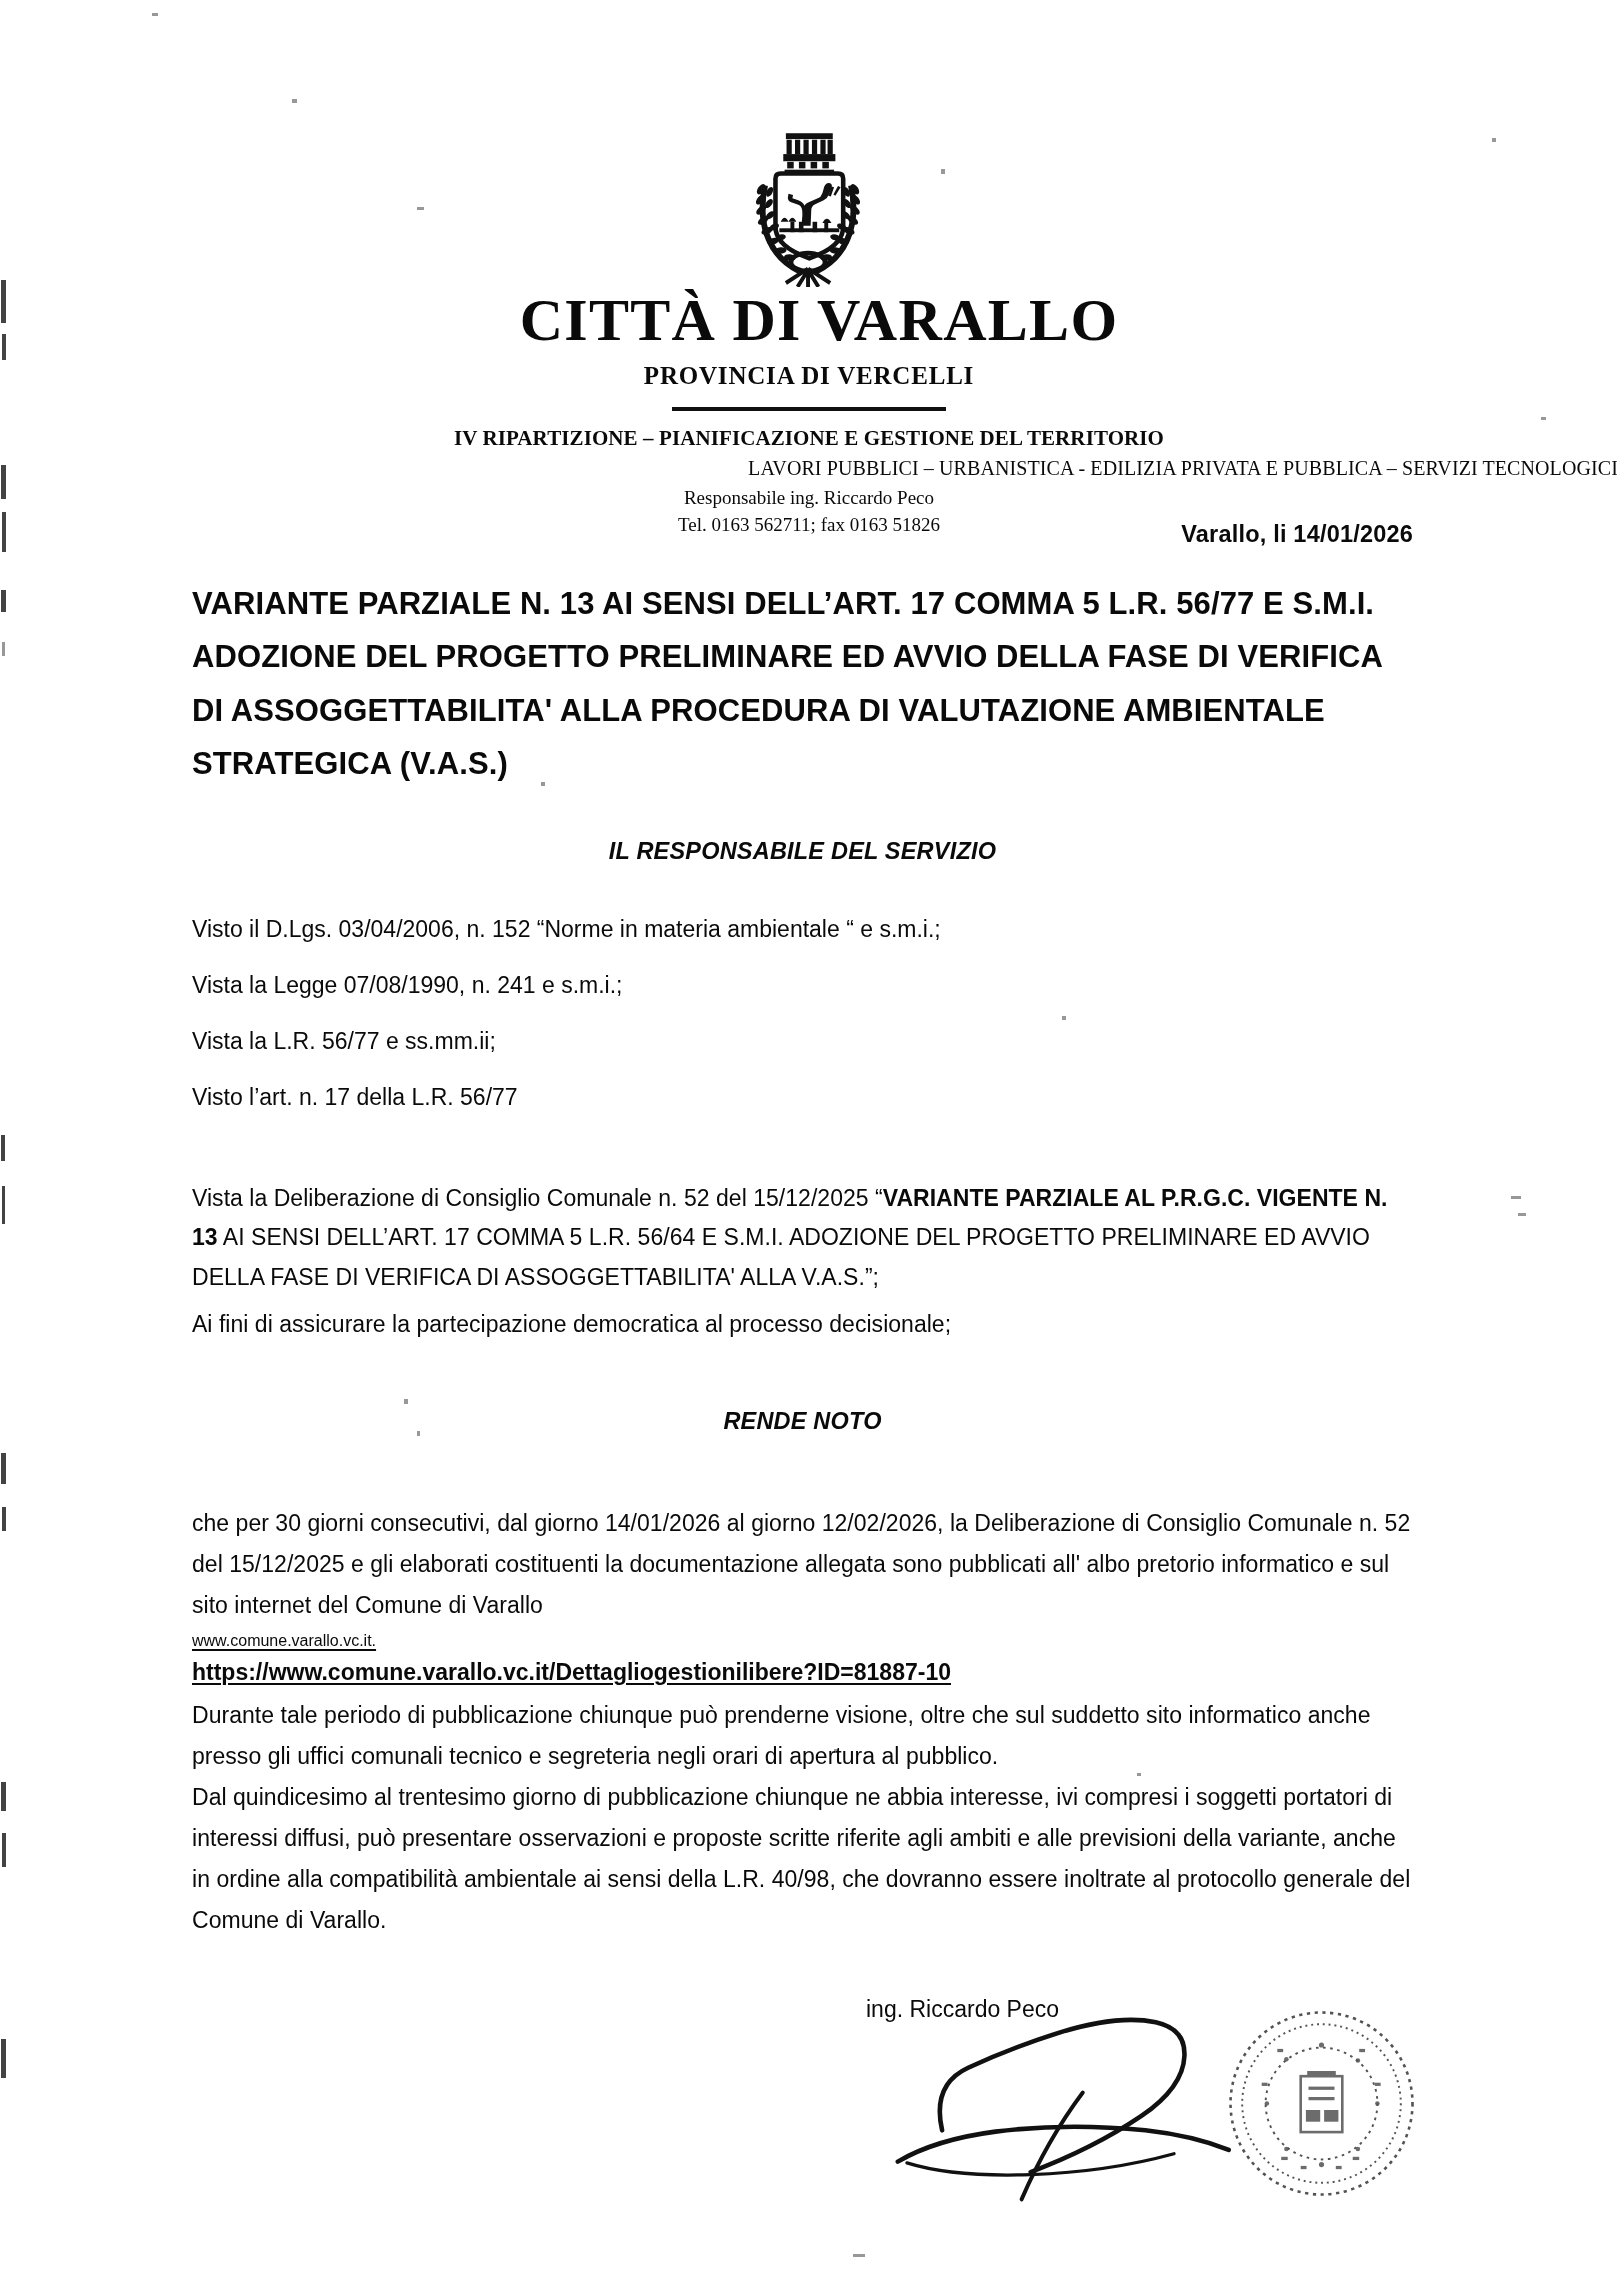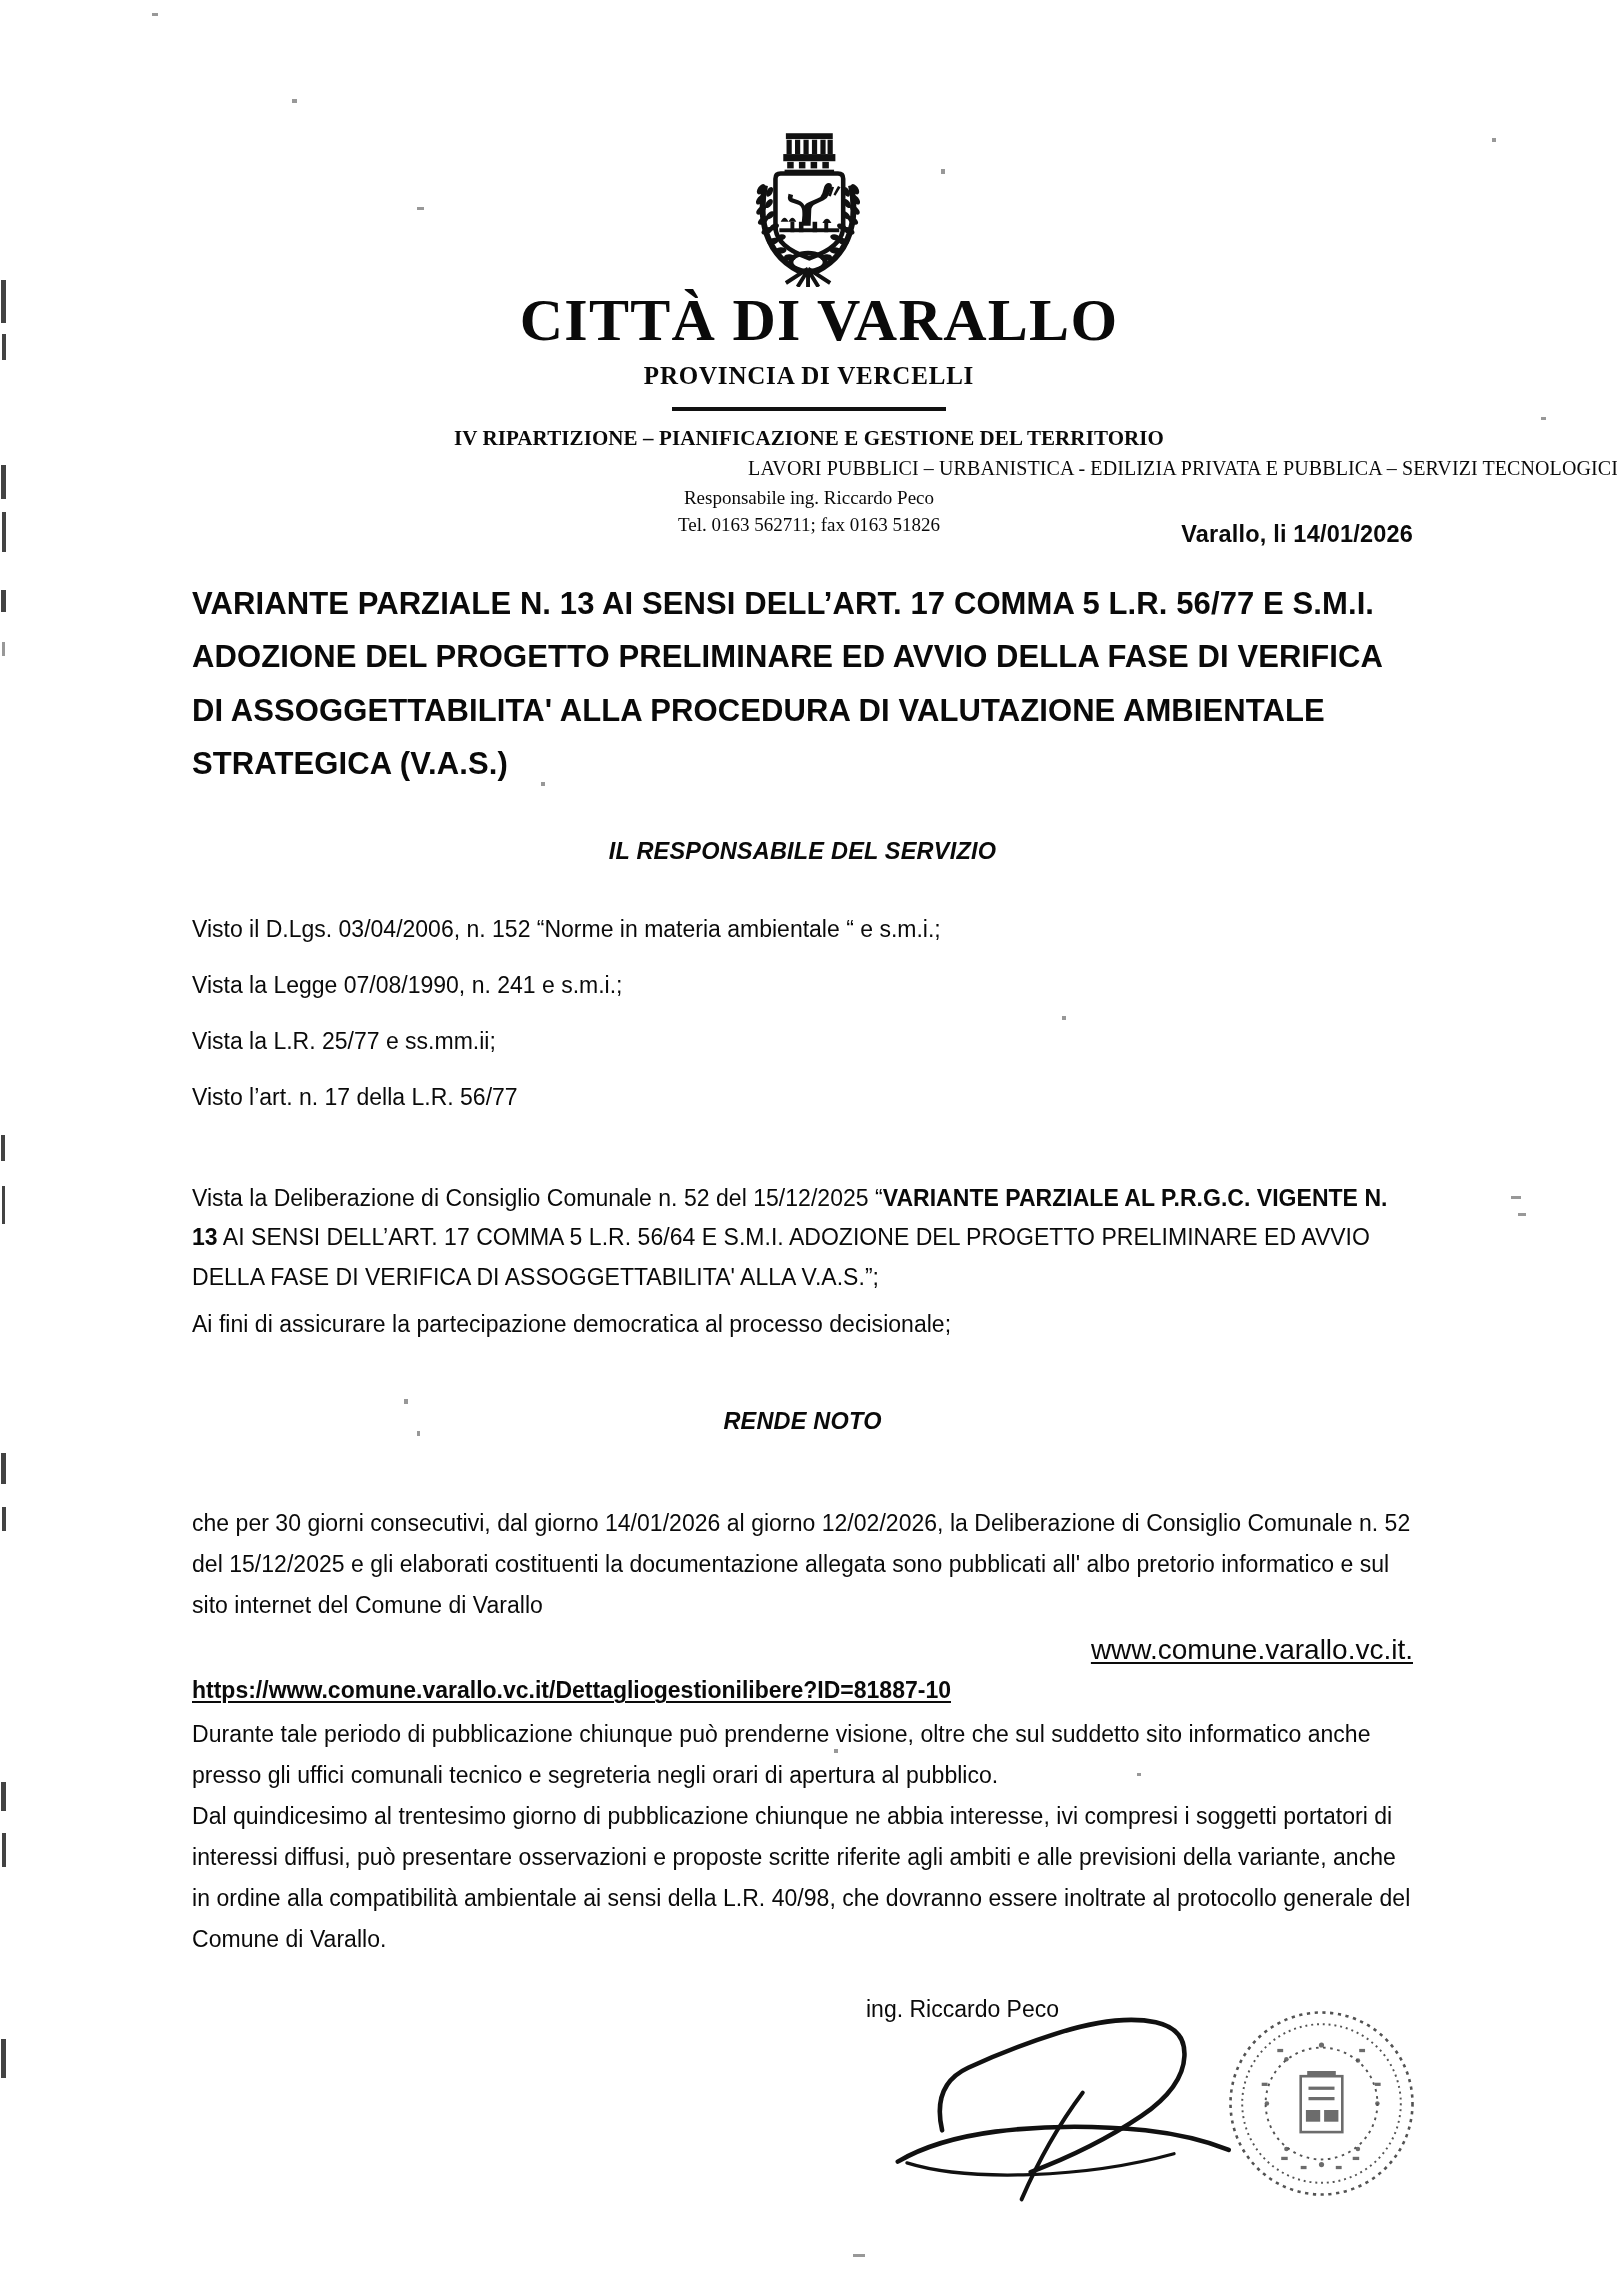--- a/index.html
+++ b/index.html
@@ -283,42 +283,42 @@
 
     <div class="spacer-lg"></div>
 
     <div class="center-heading">IL RESPONSABILE DEL SERVIZIO</div>
 
     <div class="spacer-sm"></div>
 
     <div class="vlist">
       <div class="vline">Visto il D.Lgs. 03/04/2006, n. 152 “Norme in materia ambientale “ e s.m.i.;</div>
       <div class="vline">Vista la Legge 07/08/1990, n. 241 e s.m.i.;</div>
-      <div class="vline">Vista la L.R. 25/77 e ss.mm.ii;</div>
+      <div class="vline">Vista la L.R. 56/77 e ss.mm.ii;</div>
       <div class="vline">Visto l’art. n. 17  della L.R. 56/77</div>
     </div>
 
     <div style="height:70px;"></div>
 
     <div class="para para-tight"><span>Vista la Deliberazione di Consiglio Comunale n. 52 del 15/12/2025 “</span><span class="strong">VARIANTE PARZIALE AL P.R.G.C. VIGENTE N. 13</span><span> AI SENSI DELL’ART. 17 COMMA 5 L.R. 56/64 E S.M.I. ADOZIONE DEL PROGETTO PRELIMINARE ED AVVIO DELLA FASE DI VERIFICA DI ASSOGGETTABILITA' ALLA V.A.S.”;</span></div>
 
     <div class="para" style="margin-top:6.5px;">Ai fini di assicurare la partecipazione democratica al processo decisionale;</div>
 
     <div style="height:63px;"></div>
 
     <div class="center-heading">RENDE NOTO</div>
 
     <div style="height:68px;"></div>
 
     <div class="para">che per 30 giorni consecutivi, dal giorno 14/01/2026 al giorno 12/02/2026, la Deliberazione di Consiglio Comunale n. 52 del 15/12/2025  e gli elaborati costituenti  la documentazione allegata sono pubblicati all' albo pretorio informatico e sul sito internet del Comune di Varallo</div>
 
     <div style="height:2.6px;"></div>
 
     <div>
-      <div style="font-size:28px;line-height:1.58;text-align:right;">
+      <div style="font-size:16px;line-height:1.58;">
         <span class="link">www.comune.varallo.vc.it.</span>
       </div>
       <div style="font-size:23px;line-height:1.58;font-weight:bold;">
         <span class="link">https://www.comune.varallo.vc.it/Dettagliogestionilibere?ID=81887-10</span>
       </div>
     </div>
 
     <div class="para" style="margin-top:5.2px;">Durante tale periodo di pubblicazione chiunque può prenderne visione, oltre che sul suddetto sito informatico anche presso gli uffici comunali tecnico e segreteria negli orari di apertura al pubblico.</div>
 
     <div class="para">Dal quindicesimo al trentesimo giorno di pubblicazione chiunque ne abbia interesse, ivi compresi i soggetti portatori di interessi diffusi, può presentare osservazioni e proposte scritte riferite agli ambiti e alle previsioni della variante, anche in ordine alla compatibilità ambientale ai sensi della L.R. 40/98, che dovranno essere inoltrate al protocollo generale del Comune di Varallo.</div>

